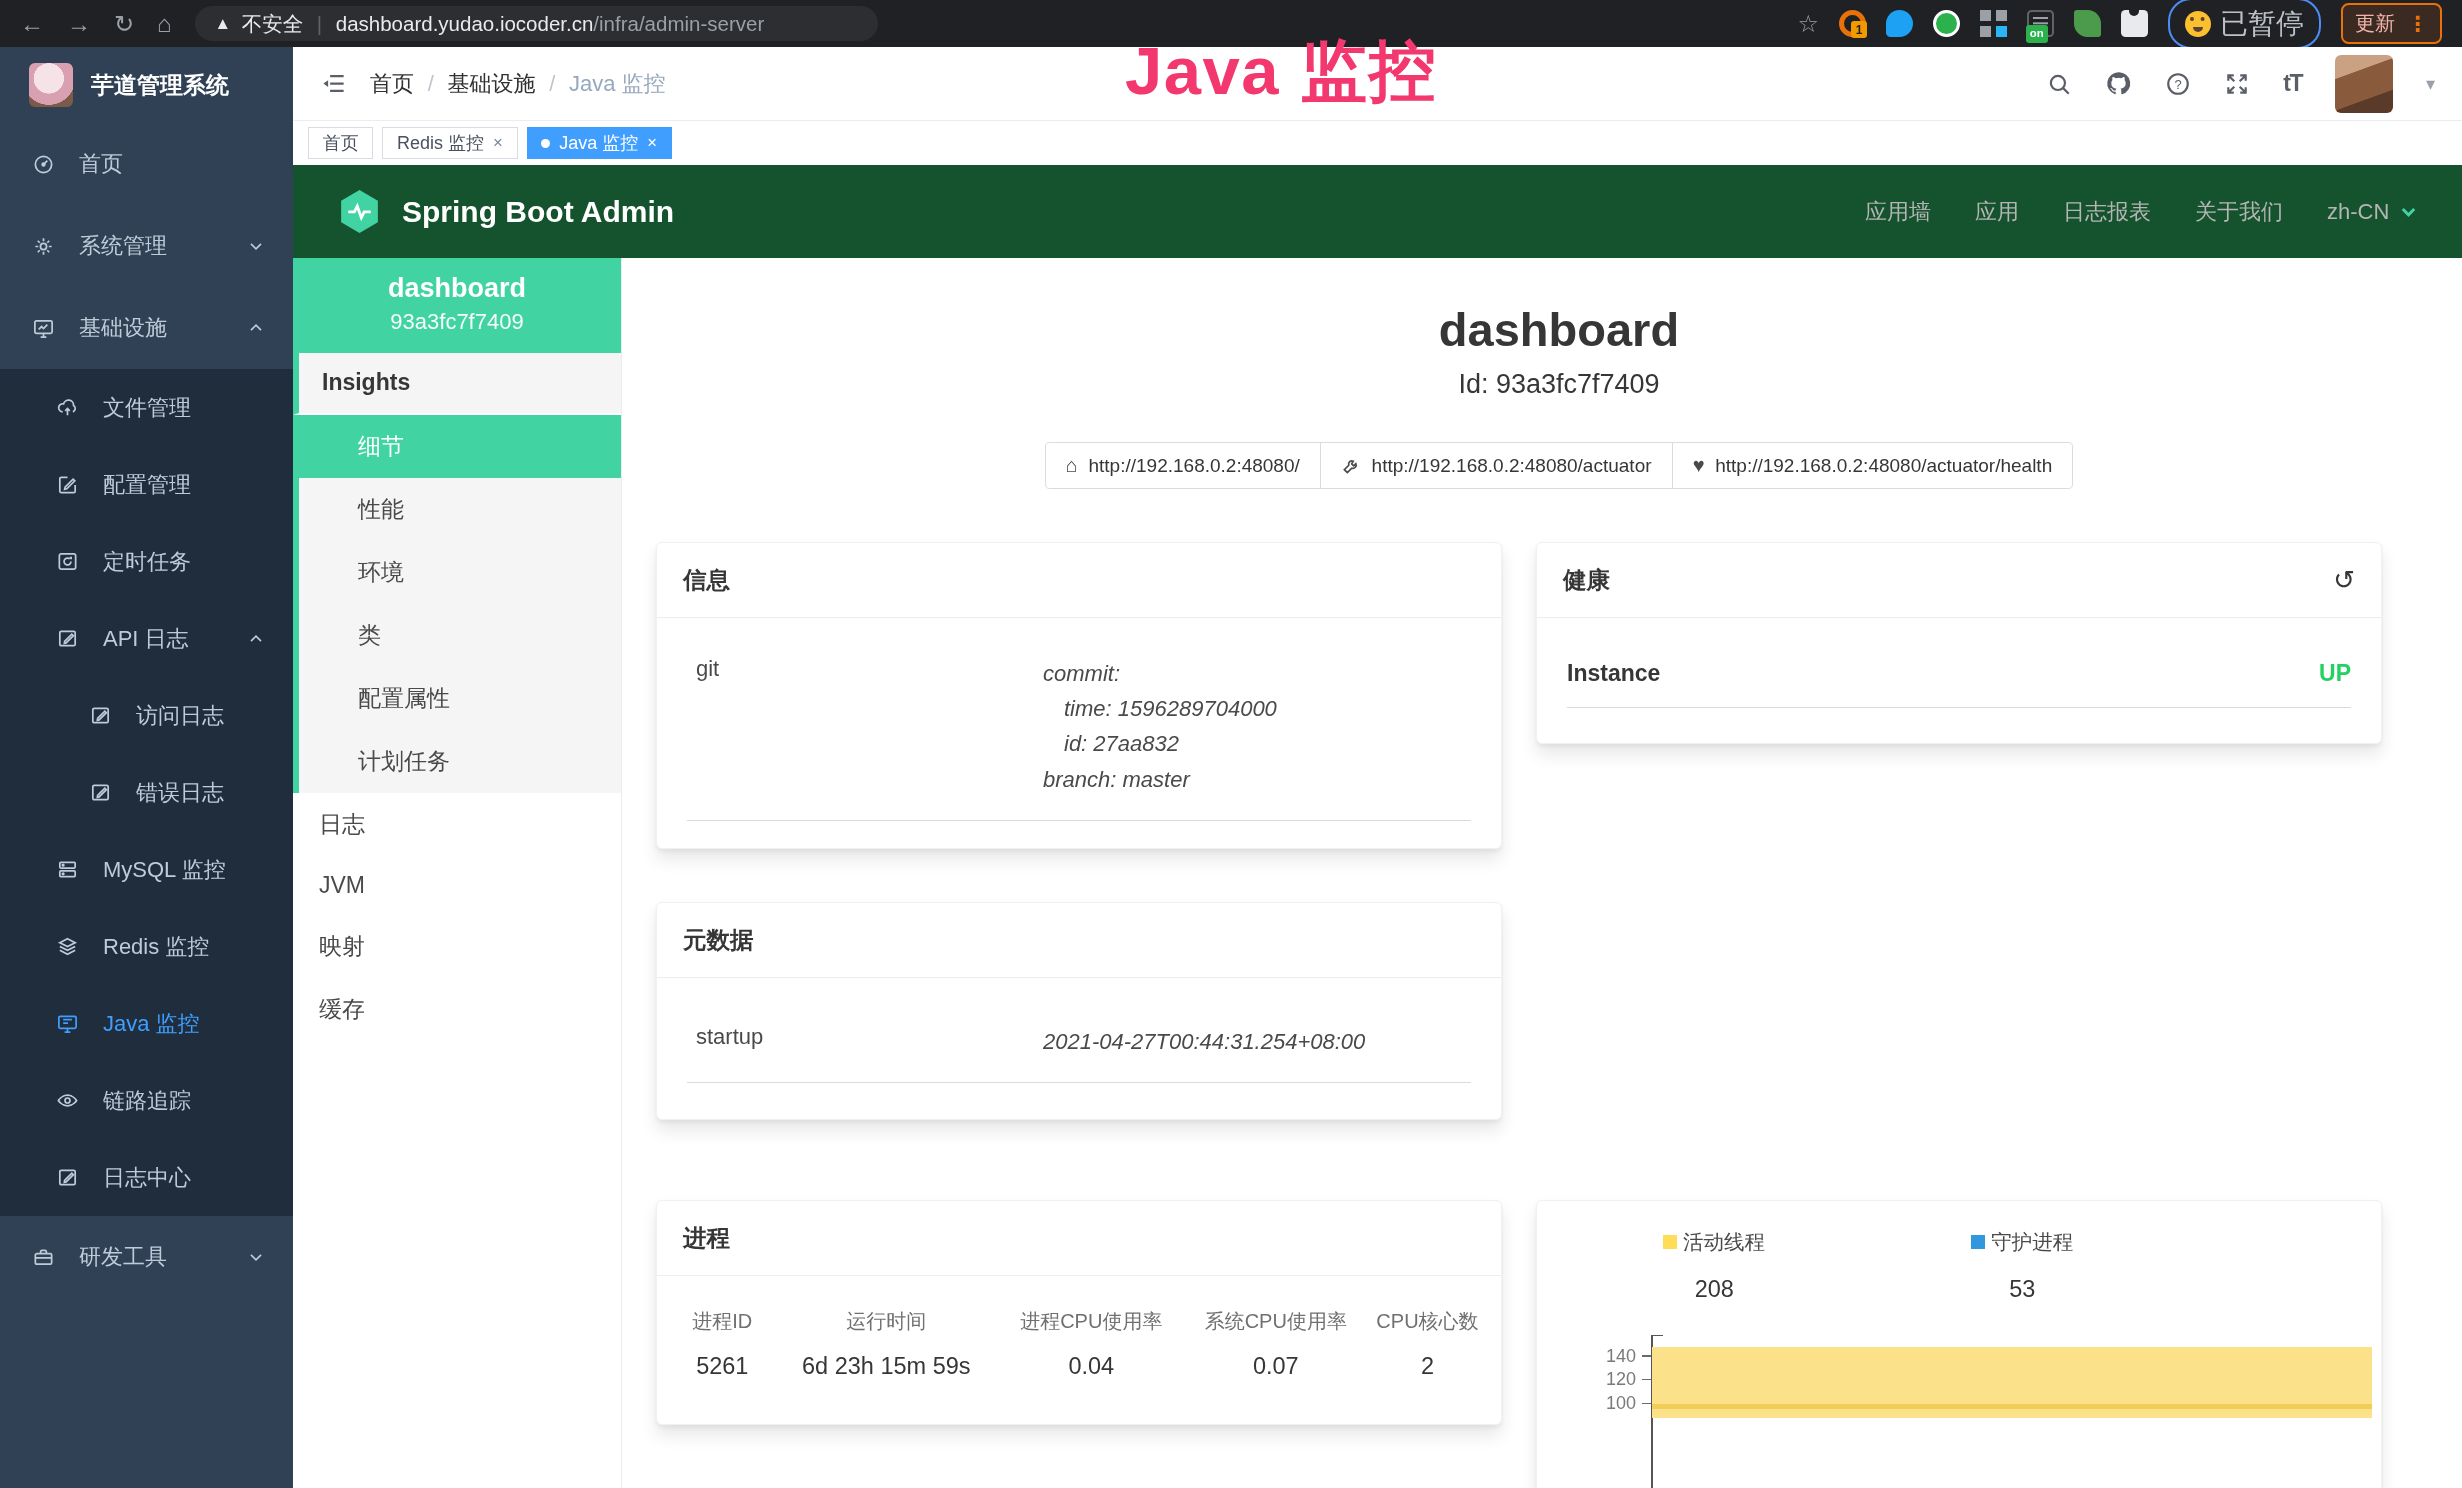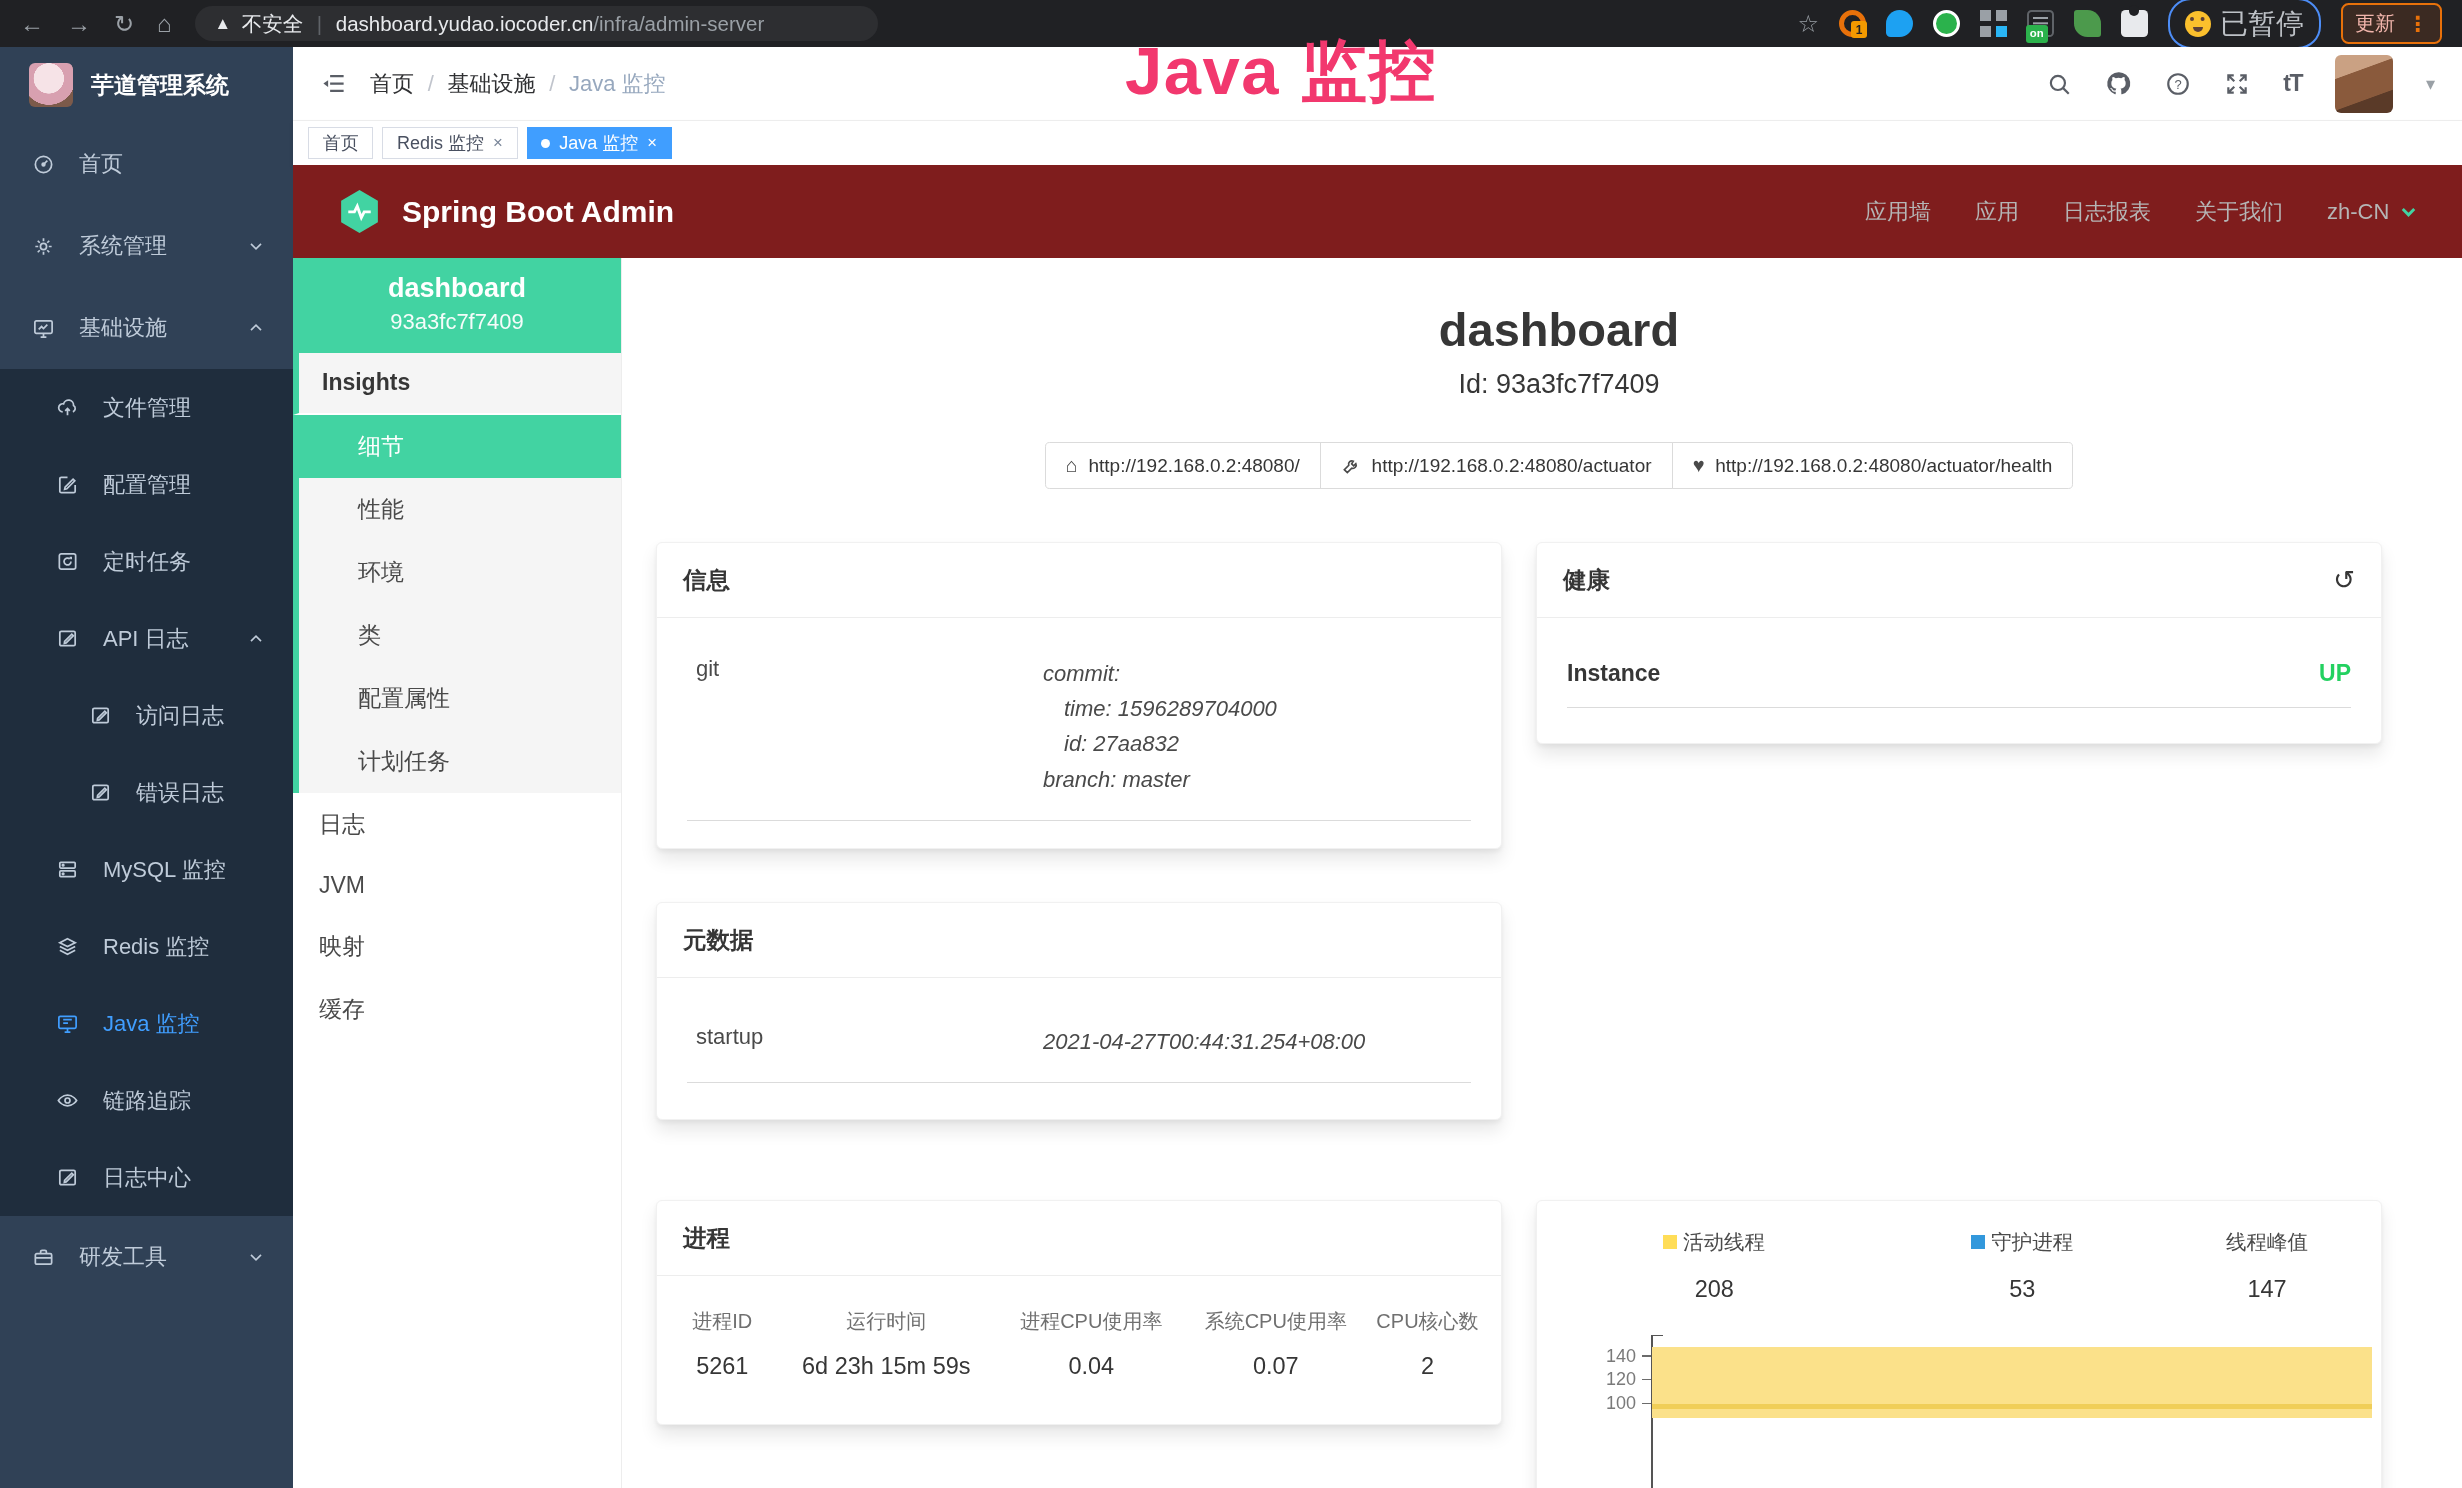--- a/index.html
+++ b/index.html
@@ -116,21 +116,21 @@
     border:0.8px solid #d8dce5; background:#fff; color:#495060; font-size:18px; cursor:default;
   }
   .tag .tag-close { font-size:16.7px; color:#7a8699; }
   .tag.active { background:#409eff; border-color:#409eff; color:#fff; }
   .tag.active .tag-close { color:#fff; }
   .tag-dot { width:9px; height:9px; border-radius:50%; background:#fff; }
 
   
   .sba { position:absolute; top:165px; left:293px; right:0; bottom:0; }
   .sba-navbar {
-    height:93px; background:#7f1d1d; display:flex; align-items:center; padding:0 42px;
+    height:93px; background:#14532d; display:flex; align-items:center; padding:0 42px;
   }
   .sba-brand { display:flex; align-items:center; gap:18px; color:#fff; font-size:30px; font-weight:700; }
   .sba-nav { margin-left:auto; display:flex; align-items:center; gap:44px; font-size:22px; color:#b5b5b5; }
   .sba-nav .lang { display:flex; align-items:center; gap:7.6px; }
   .lang-caret { color:#42d3a2; width:23px; }
 
   .sba-body { position:absolute; top:93px; left:0; right:0; bottom:-152px; display:flex; }
   .sba-sidebar { width:329px; background:#fff; border-right:0.8px solid #ededed; flex:0 0 auto; }
   .green-head { background:#42d3a2; color:#fff; text-align:center; padding:15px 7.6px 18px; }
   .gh-title { font-size:27px; font-weight:700; }
@@ -636,26 +636,20 @@
                     <span>活动线程</span>
                   </div>
                 <div class="lg-val">208</div>
               </div>
               <div>
                 <div class="lg-label">
                     <span class="lg-sq blue"></span>
                     <span>守护进程</span>
                   </div>
                 <div class="lg-val">53</div>
-              </div>
-              <div>
-                <div class="lg-label">
-                    <span>线程峰值</span>
-                  </div>
-                <div class="lg-val">147</div>
               </div>
             </div>
 
             <div class="t-chart">
               <div class="tick t1">
                 <span class="tick-label">140</span>
                   <span class="tick-mark"></span>
               </div>
               <div class="tick t2">
                 <span class="tick-label">120</span>

